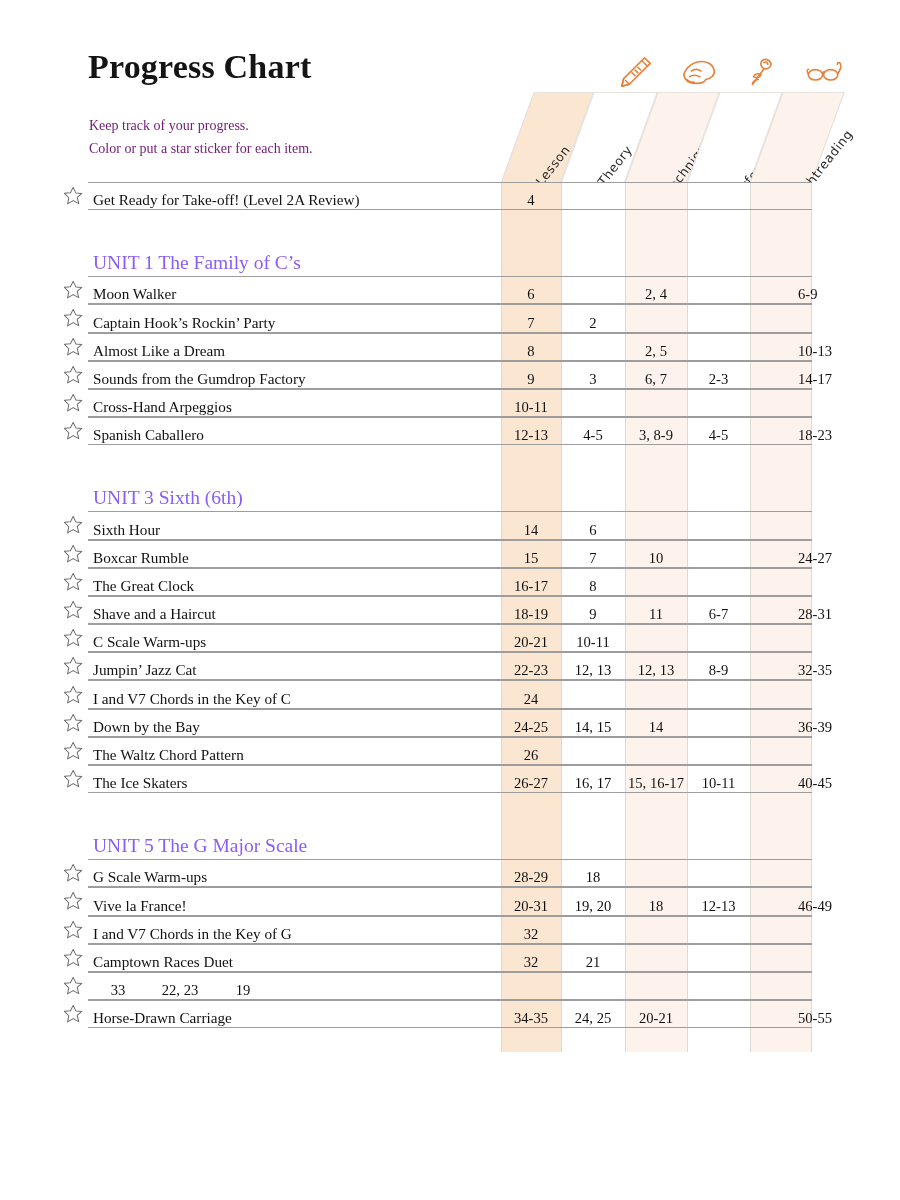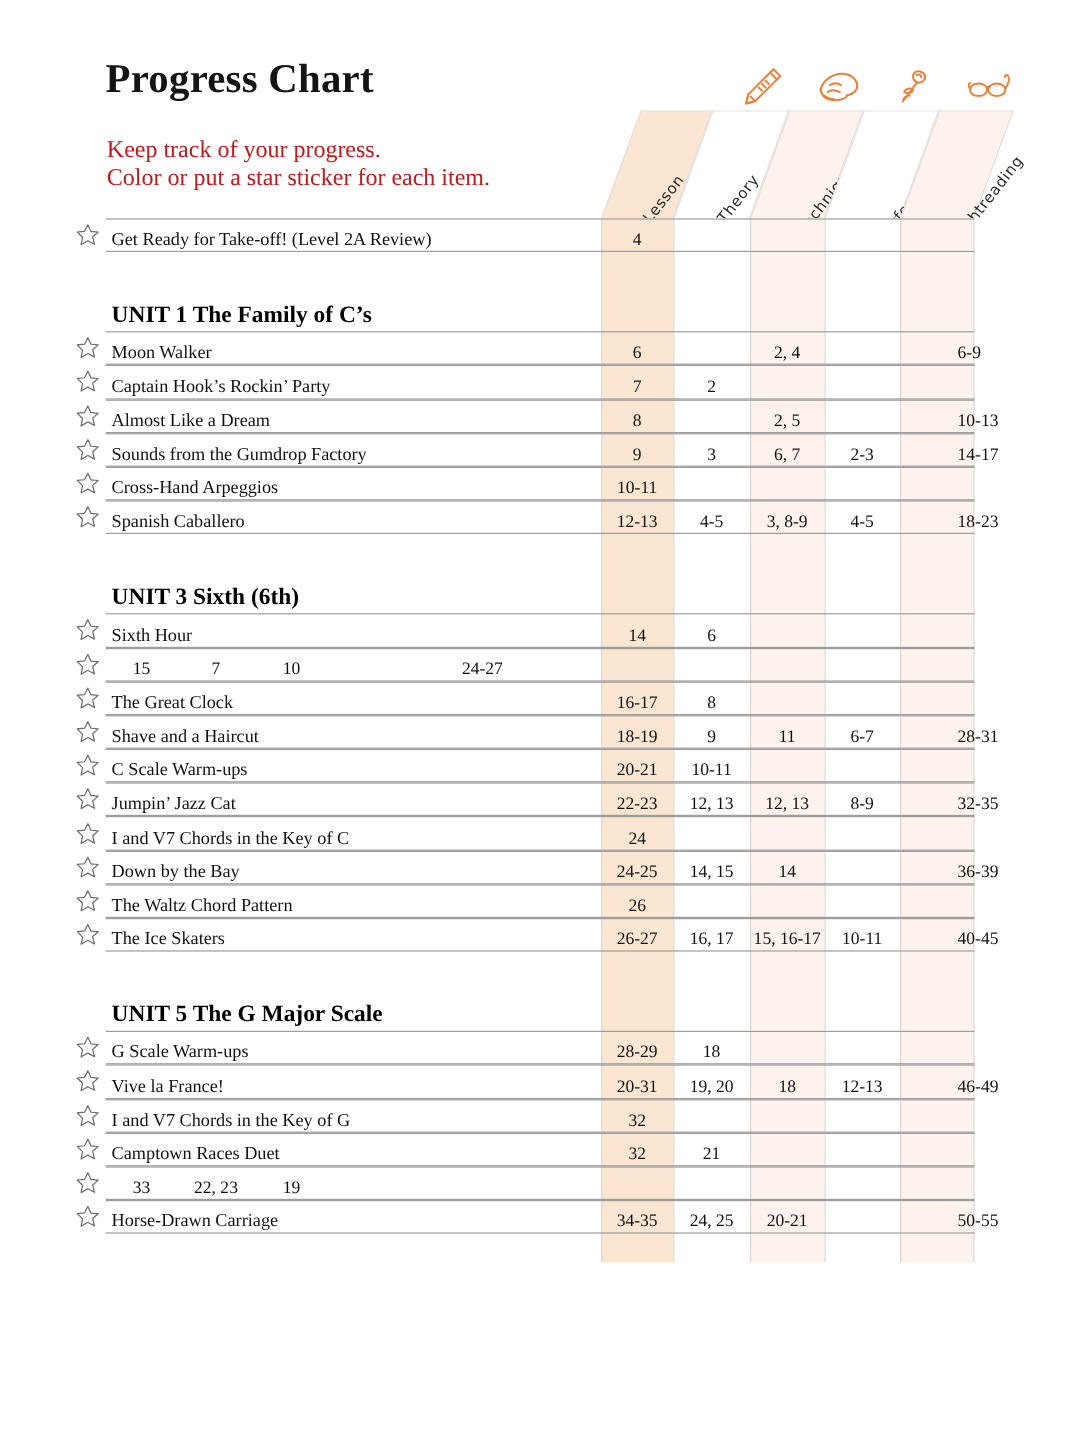--- a/index.html
+++ b/index.html
@@ -31,23 +31,23 @@
     font-family: "Liberation Serif", "DejaVu Serif", serif;
     font-weight: bold;
     font-size: 34px;
     letter-spacing: 0.2px;
     color: #141414;
   }
   .subtitle {
     position: absolute;
     left: 89px;
     top: 114px;
-    font-size: 20px;
+    font-size: 14px;
     line-height: 23px;
-    color: #b91c1c;
+    color: #701a75;
     white-space: pre-line;
   }
 
   
   .tabs-layer {
     position: absolute;
     left: 0; top: 0;
     width: 900px;
     height: 182px;
     overflow: hidden;
@@ -158,23 +158,23 @@
 
   
   .gap {
     position: relative;
     height: 66px;
   }
   .gap .unit-heading {
     position: absolute;
     left: 5px;
     bottom: 2px;
-    font-weight: bold;
+    font-weight: normal;
     font-size: 19.5px;
-    color: #000000;
+    color: #8b5cf6;
     white-space: nowrap;
     text-align: center;
   }
 </style>
 </head>
 <body>
 
 <div id="page">
 
   <div class="title">Progress Chart</div>
@@ -332,20 +332,21 @@
           <div class="num c-lesson">14</div>
           <div class="num c-theory">6</div>
           <div class="num c-technique"></div>
           <div class="num c-performance"></div>
           <div class="num c-sight"></div>
         </div>
         <div class="row first-rule">
           <div class="star"><svg viewBox="0 0 24 24" width="100%" height="100%" fill="none" stroke="#6b6b6b" stroke-width="1.1" stroke-linejoin="round">
               <path d="M12.2 2.6 L15.1 8.6 L21.6 9.2 L16.6 13.6 L18.3 20.3 L12.2 17 L6.1 20.6 L7.4 13.9 L2.6 9.1 L9.2 8.5 Z"></path>
             </svg></div>
+          <div class="title-cell">Boxcar Rumble</div>
           <div class="num c-lesson">15</div>
           <div class="num c-theory">7</div>
           <div class="num c-technique">10</div>
           <div class="num c-performance"></div>
           <div class="num c-sight">24-27</div>
         </div>
         <div class="row first-rule">
           <div class="star"><svg viewBox="0 0 24 24" width="100%" height="100%" fill="none" stroke="#6b6b6b" stroke-width="1.1" stroke-linejoin="round">
               <path d="M12.2 2.6 L15.1 8.6 L21.6 9.2 L16.6 13.6 L18.3 20.3 L12.2 17 L6.1 20.6 L7.4 13.9 L2.6 9.1 L9.2 8.5 Z"></path>
             </svg></div>

